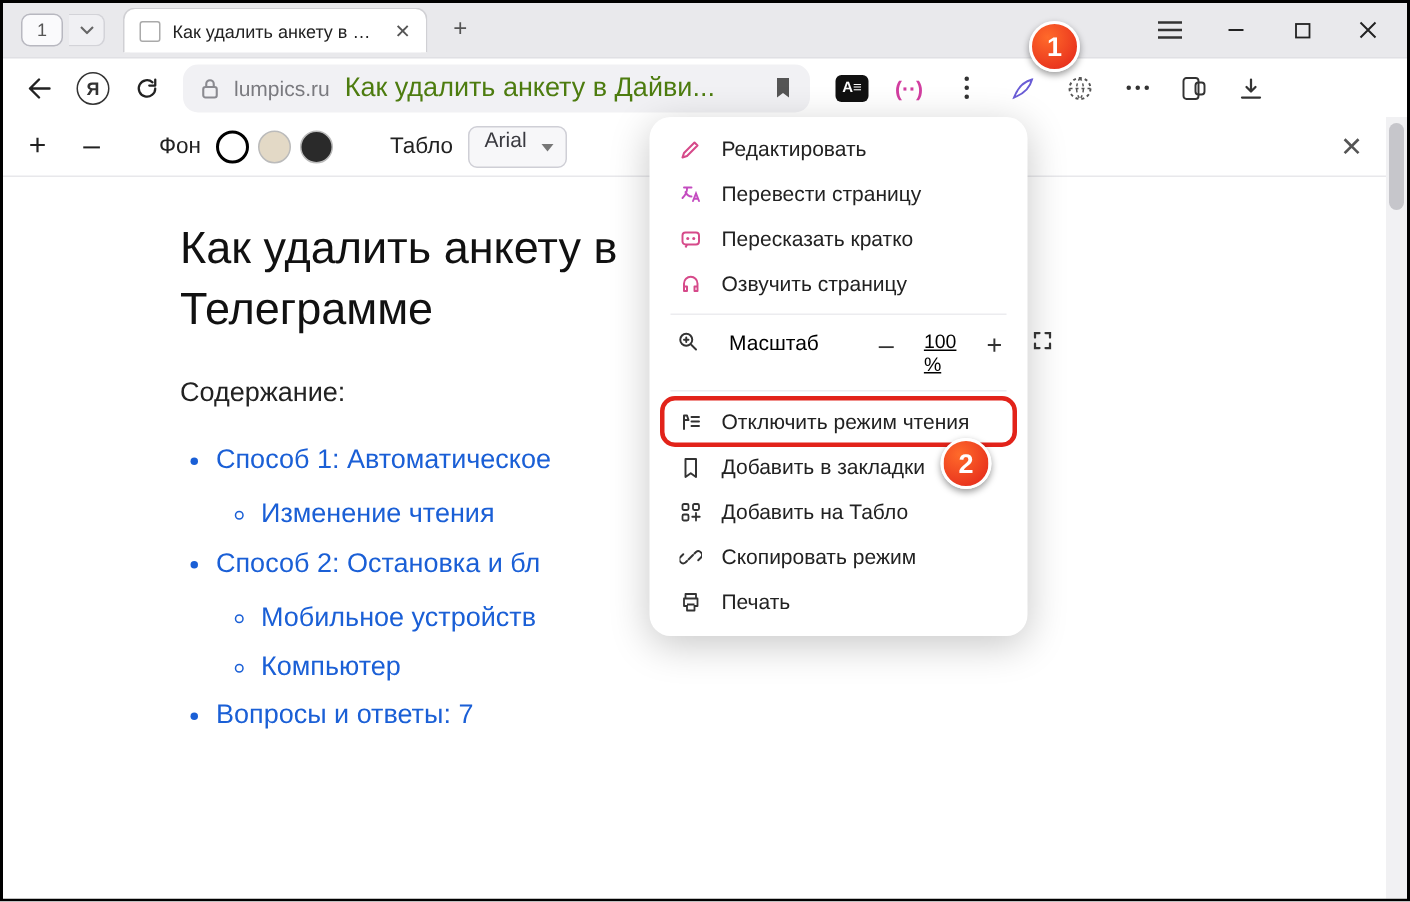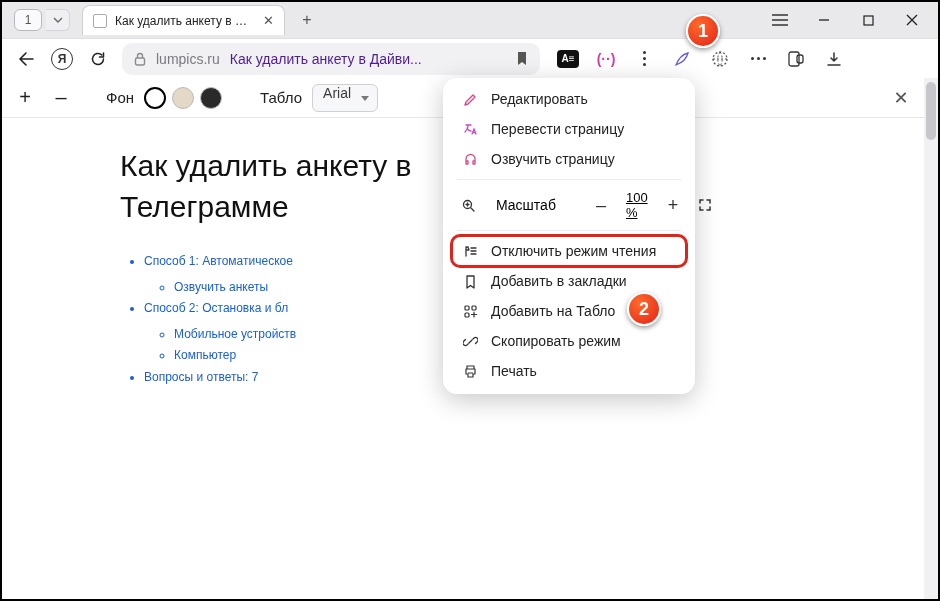--- a/index.html
+++ b/index.html
@@ -19,21 +19,21 @@
   .wincontrols .wc { width: 44px; height: 32px; display: flex; align-items: center; justify-content: center; color: #222; }
   .wincontrols .burger { width: 44px; }
 
   
   .toolbar { position: absolute; left: 0; right: 0; top: 36px; height: 40px; background: #fff; border-top: 1px solid #e0e0e4; display: flex; align-items: center; padding: 0 8px; gap: 4px; }
   .tbtn { width: 32px; height: 32px; display: flex; align-items: center; justify-content: center; color: #333; border-radius: 6px; }
   .ya-circle { width: 22px; height: 22px; border: 1.5px solid #333; border-radius: 50%; display:flex; align-items:center; justify-content:center; font-size:12px; font-weight:bold;}
   .addr { flex: 0 0 auto; display: flex; align-items: center; height: 32px; background: #f1f1f4; border-radius: 10px; padding: 0 12px; gap: 10px; margin-left: 4px; width: 418px; }
   .addr .lock { color: #7a7a7f; font-size: 13px; }
   .addr .domain { color: #7a7a7f; font-size: 14px; }
-  .addr .pagename { color: #4c1d95; font-size: 14px; white-space: nowrap; overflow: hidden; text-overflow: ellipsis; flex: 1; }
+  .addr .pagename { color: #4d7c0f; font-size: 18px; white-space: nowrap; overflow: hidden; text-overflow: ellipsis; flex: 1; }
   .addr .bm { color: #555; font-size: 14px; }
   .right-icons { display: flex; align-items: center; gap: 2px; margin-left: 6px; }
   .right-icons .tbtn { width: 36px; }
   .reader-badge { width:22px; height:18px; background:#111; color:#fff; border-radius:4px; font-size:10px; display:flex; align-items:center; justify-content:center; font-weight:bold;}
   .alice-badge { color:#d23ea0; font-weight:bold; font-size:14px;}
   .dots-vert { display:flex; flex-direction:column; gap:3px;}
   .dots-vert span{ width:3px; height:3px; background:#333; border-radius:50%;}
   .dots-horiz { display:flex; flex-direction:row; gap:3px;}
   .dots-horiz span{ width:3px; height:3px; background:#333; border-radius:50%;}
 
@@ -50,36 +50,36 @@
   .font-select{ height:28px; border:1px solid #cfcfd6; border-radius:6px; padding:0 26px 0 10px; font-size:14px; color:#3a3a40; background:#f7f7f9; position:relative;}
   .font-select::after{ content:""; position:absolute; right:8px; top:11px; border-left:4px solid transparent; border-right:4px solid transparent; border-top:5px solid #777;}
   .reader-close{ margin-left:auto; font-size:18px; color:#555;}
 
   
   .content { position:absolute; left:0; right:14px; top:116px; bottom:0; background:#fff; overflow:hidden; padding: 28px 42px 0 118px;}
   .content h1 { font-size:30px; font-weight:400; color:#111; line-height:1.35; margin-bottom:24px;}
   .content .toc-head { font-size:18px; color:#222; margin-bottom:18px;}
   .content ul { list-style: disc; padding-left: 24px; }
   .content ul ul { list-style: circle; padding-left: 30px; padding-top:4px;}
-  .content li { font-size:12px; color:#111; line-height:1.8;}
+  .content li { font-size:18px; color:#111; line-height:1.8;}
   .content a { color:#1a5fd6; text-decoration:none;}
   .content li::marker{ color:#1a5fd6;}
   .content ul ul li::marker{ color:#1a5fd6;}
 
   
-  .menu { position:absolute; left:441px; top:76px; width:252px; background:#fff; border-radius:14px; box-shadow: 0 6px 26px rgba(0,0,0,.22); padding: 6px 0 8px; z-index:20;}
+  .menu { position:absolute; left:431px; top:76px; width:252px; background:#fff; border-radius:14px; box-shadow: 0 6px 26px rgba(0,0,0,.22); padding: 6px 0 8px; z-index:20;}
   .mi { display:flex; align-items:center; gap:12px; padding: 7px 18px; font-size:14px; color:#222; white-space:nowrap;}
   .mi .ico { width:18px; display:flex; justify-content:center; color:#c2185b;}
   .mi.edit .ico{ color:#d64a8a;}
   .mi.translate .ico{ color:#c44cc0;}
   .mi.summ .ico{ color:#d64a8a;}
   .mi.voice .ico{ color:#d64a8a;}
   .mi.plain .ico{ color:#333;}
   .menu hr { border:none; border-top:1px solid #ececef; margin:5px 14px;}
-  .zoomrow{ display:flex; align-items:center; padding: 5px 14px 5px 18px; gap:20px; font-size:14px;}
+  .zoomrow{ display:flex; align-items:flex-start; padding: 5px 14px 5px 18px; gap:20px; font-size:14px;}
   .zoomrow .ico{ width:18px; color:#333;}
   .zoomrow .zlabel{ flex:0 0 auto;}
   .zoomrow .zspacer{ flex:1;}
   .zoomrow .zbtn{ width:22px; text-align:center; font-size:18px; color:#333;}
   .zoomrow .zval{ font-size:13px;text-decoration:underline;}
   .zoomrow .zfs{ font-size:14px;}
   .hl { position:absolute; left:7px; right:7px; height:34px; border:3px solid #e2231a; border-radius:10px; pointer-events:none;}
 
   
   .badge { position:absolute; width:34px; height:34px; border-radius:50%; background: radial-gradient(circle at 35% 30%, #ff6a2a, #e2231a); border:2px solid #fff; box-shadow:0 2px 5px rgba(0,0,0,.4); color:#fff; font-weight:bold; font-size:18px; display:flex; align-items:center; justify-content:center; z-index:40;}
@@ -228,24 +228,25 @@
 
   <div class="vscroll">
       <div class="thumb"></div>
     </div>
 
   <div class="content">
     <h1>
       <span>Как удалить анкету в</span><br>
       <span>Телеграмме</span>
     </h1>
+    <div class="toc-head">Содержание:</div>
     <ul>
       <li><a href="#">Способ 1: Автоматическое</a>
         <ul>
-            <li><a href="#">Озвучить анкеты</a></li>
+            <li><a href="#">Изменение чтения</a></li>
           </ul>
       </li>
       <li><a href="#">Способ 2: Остановка и бл</a>
         <ul>
           <li><a href="#">Мобильное устройств</a></li>
           <li><a href="#">Компьютер</a></li>
         </ul>
       </li>
       <li><a href="#">Вопросы и ответы: 7</a></li>
     </ul>
@@ -261,20 +262,31 @@
         <span>Редактировать</span>
       </div>
     <div class="mi translate">
         <span class="ico">
       <svg width="15" height="15" viewBox="0 0 15 15">
             <path d="M3 3h5M5 3v1c0 3-2 5-3 6M4 6c1 2 3 3 4 3M9 12l2-5 2 5M9.6 10.5h2.8" fill="none" stroke="#c44cc0" stroke-width="1.3" stroke-linecap="round"></path>
           </svg>
     </span>
         <span>Перевести страницу</span>
       </div>
+    <div class="mi summ">
+        <span class="ico">
+      <svg width="15" height="15" viewBox="0 0 15 15">
+            <rect x="2" y="3" width="11" height="8" rx="2" fill="none" stroke="#d64a8a" stroke-width="1.3"></rect>
+            <circle cx="5.5" cy="7" r="1" fill="#d64a8a"></circle>
+            <circle cx="9.5" cy="7" r="1" fill="#d64a8a"></circle>
+            <path d="M5 11l-1 2" stroke="#d64a8a" stroke-width="1.3"></path>
+          </svg>
+    </span>
+        <span>Пересказать кратко</span>
+      </div>
     <div class="mi voice">
         <span class="ico">
       <svg width="15" height="15" viewBox="0 0 15 15">
             <path d="M3 9V7a4.5 4.5 0 0 1 9 0v2M3 9v3h2V9H3zm9 0v3h-2V9h2z" fill="none" stroke="#d64a8a" stroke-width="1.3" stroke-linejoin="round"></path>
           </svg>
     </span>
         <span>Озвучить страницу</span>
       </div>
     <hr>
     <div class="zoomrow">

